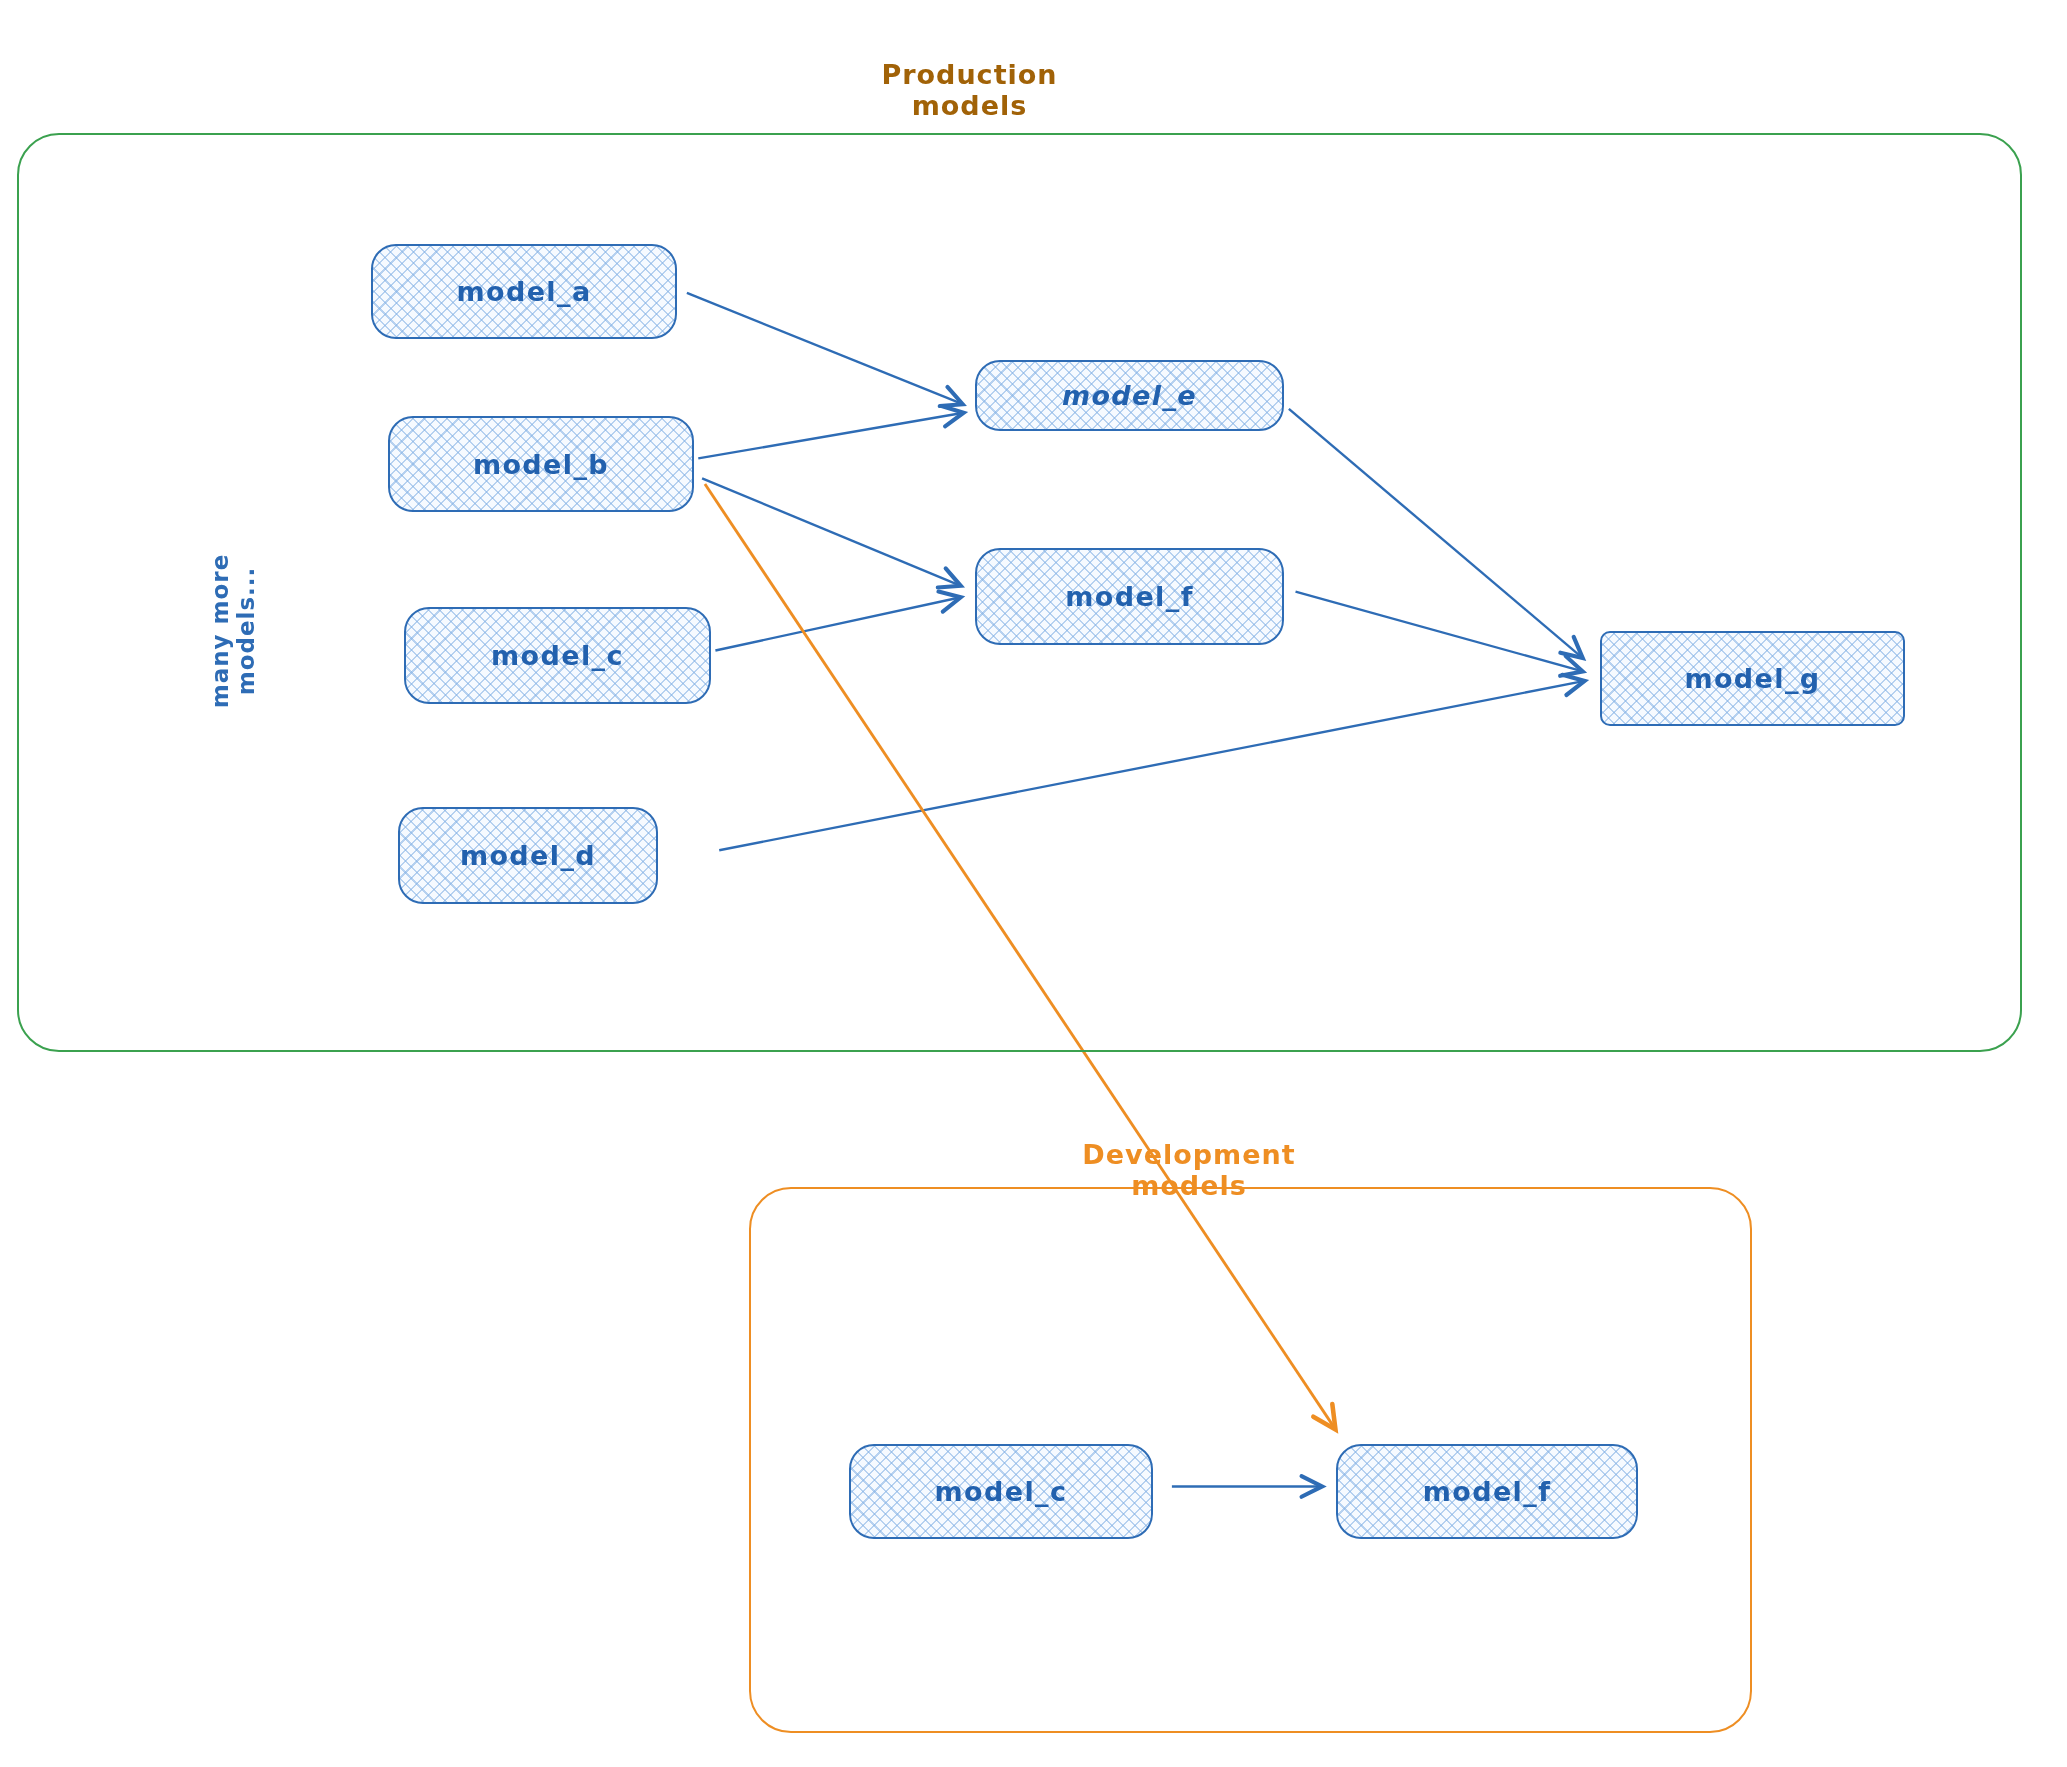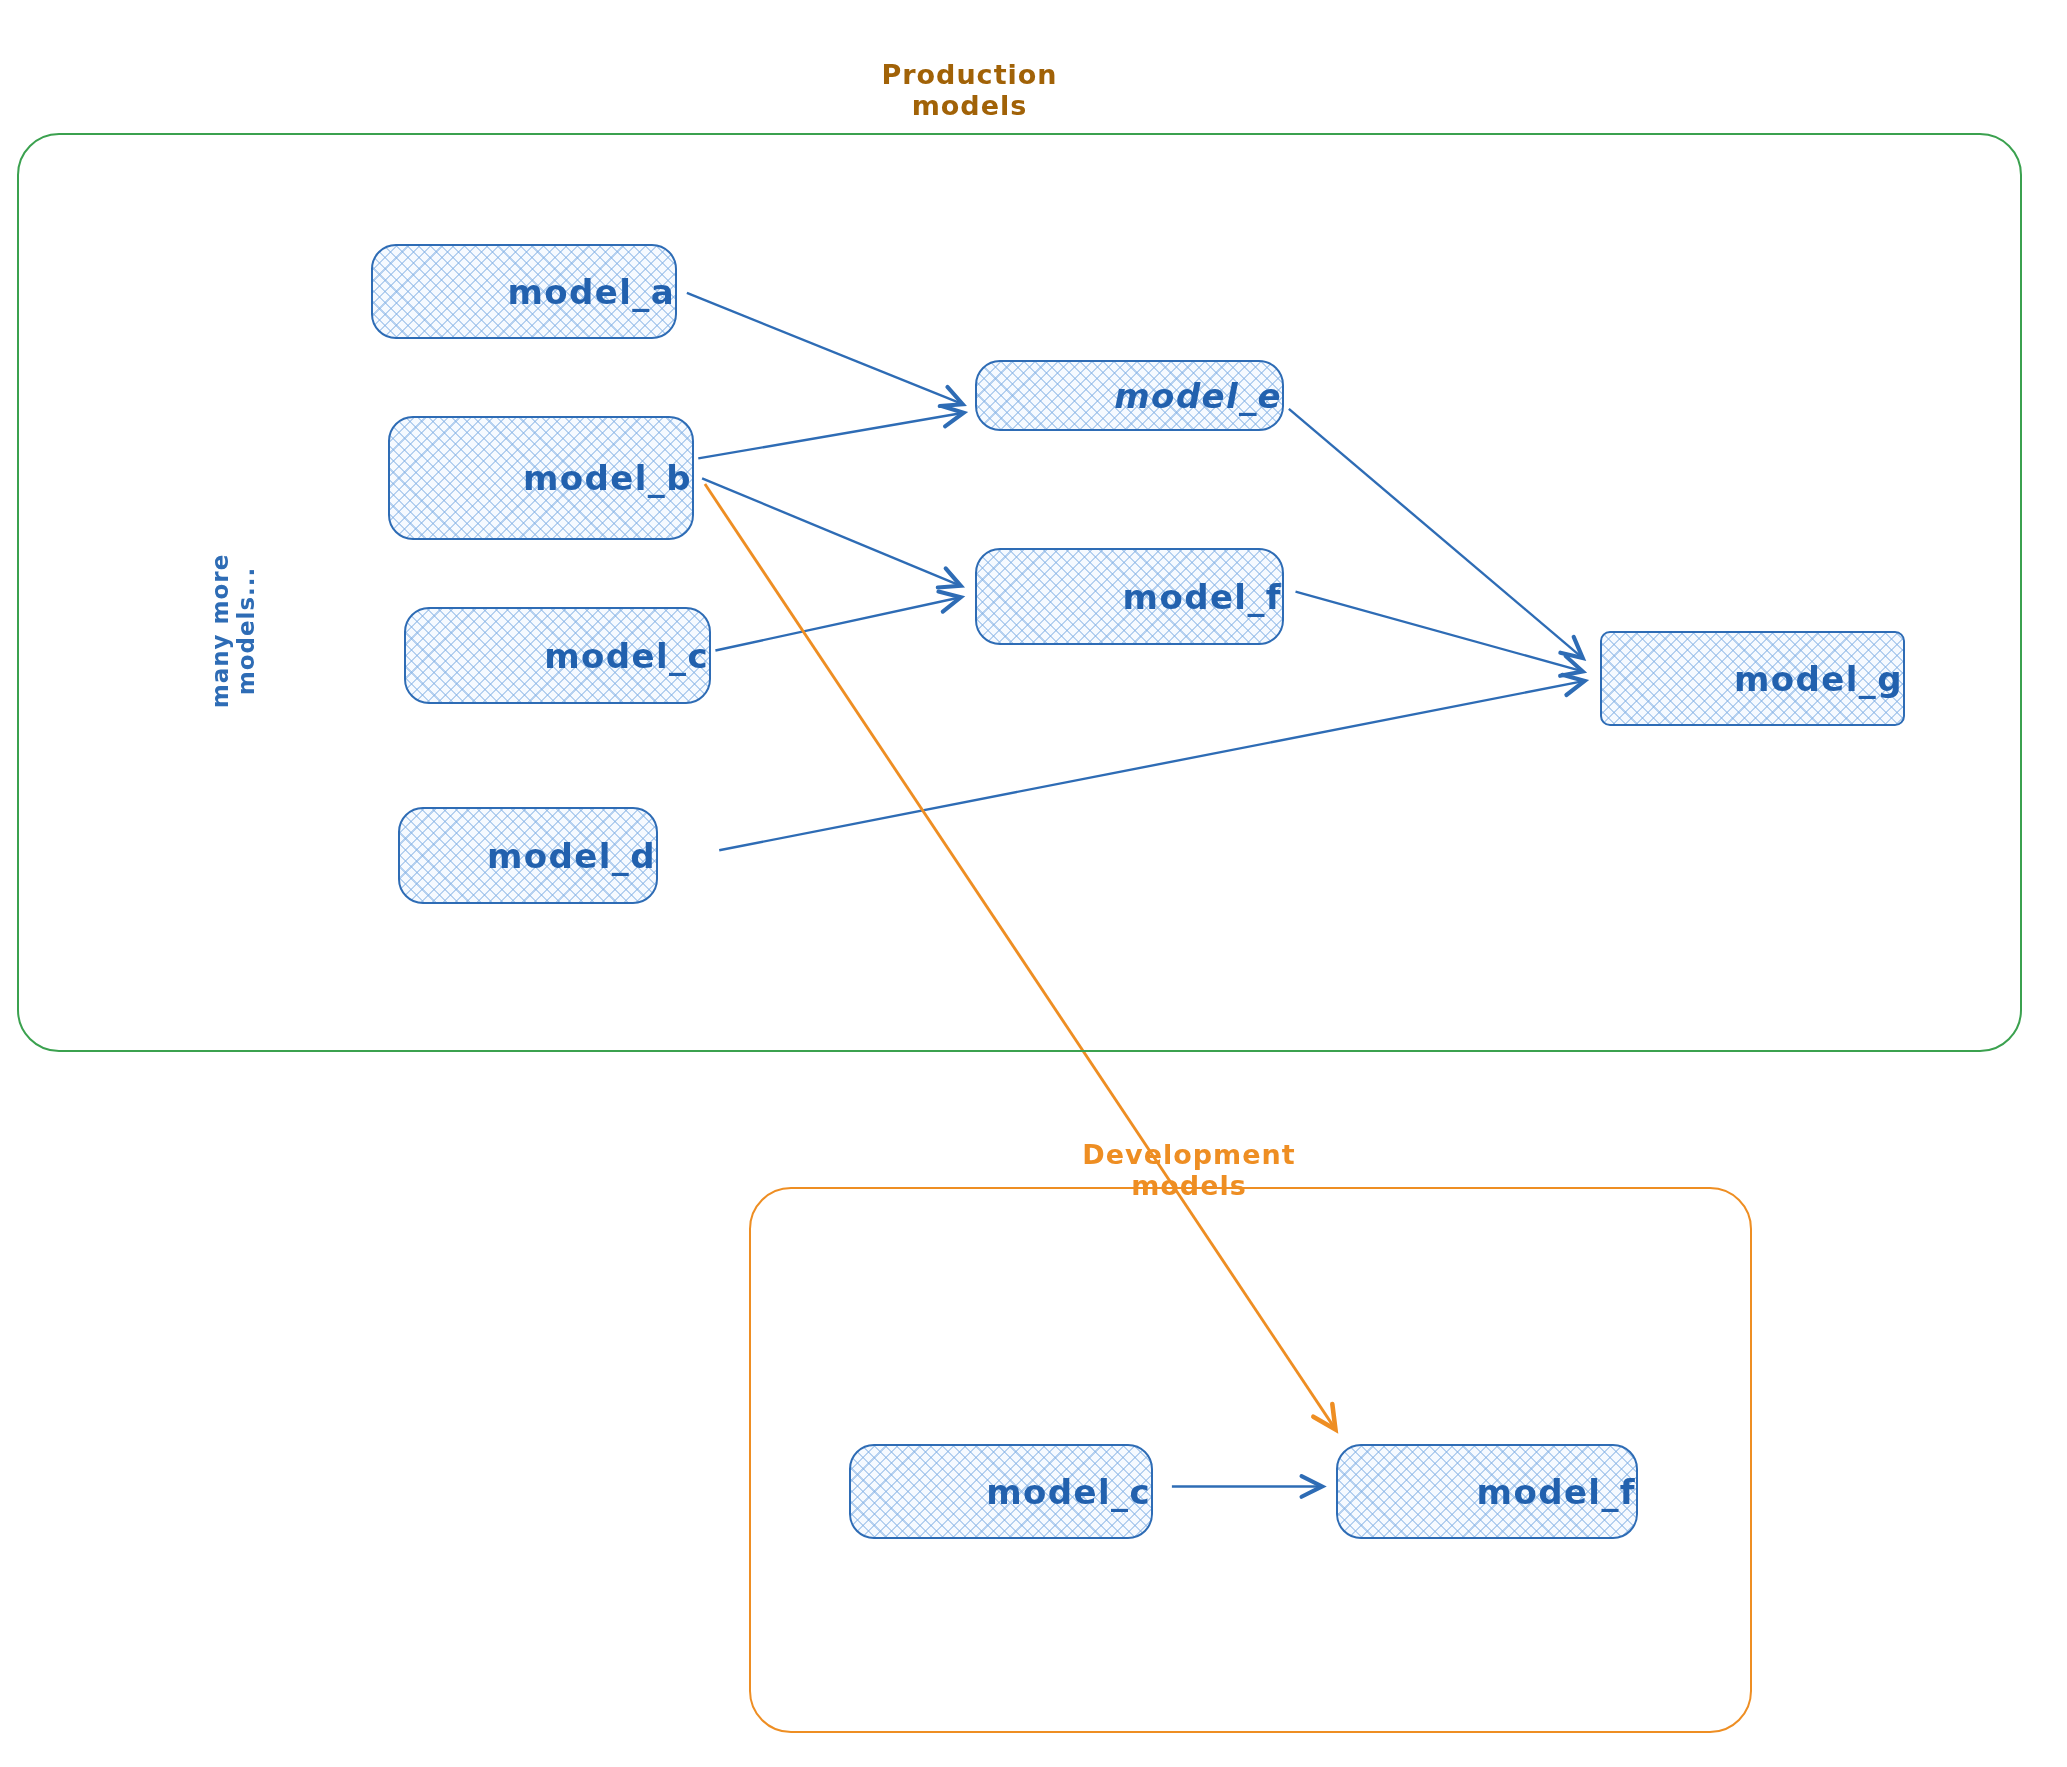--- a/index.html
+++ b/index.html
@@ -49,32 +49,32 @@
     letter-spacing: 1px;
     transform: rotate(-90deg);
   }
   .node {
     position: absolute;
     box-sizing: border-box;
     border: 2.4px solid #2e6cb5;
     border-radius: 25px;
     display: flex;
     align-items: center;
-    justify-content: flex-end;
+    justify-content: center;
     color: #2261ae;
-    font-size: 34px;
+    font-size: 27px;
     font-weight: 600;
     letter-spacing: 1.4px;
     background-color: #f6faff;
     background-image:
       repeating-linear-gradient(45deg, rgba(130,176,228,0.55) 0px, rgba(130,176,228,0.55) 1.5px, transparent 1.5px, transparent 8px),
       repeating-linear-gradient(135deg, rgba(130,176,228,0.55) 0px, rgba(130,176,228,0.55) 1.5px, transparent 1.5px, transparent 8px);
   }
   #n-a  { left: 371px;  top: 244px;  width: 306px; height: 95px; }
-  #n-b  { left: 388px;  top: 416px;  width: 306px; height: 124px; }
+  #n-b  { left: 388px;  top: 416px;  width: 306px; height: 96px; }
   #n-c  { left: 404px;  top: 607px;  width: 307px; height: 97px; }
   #n-d  { left: 398px;  top: 807px;  width: 260px; height: 97px; }
   #n-e  { left: 975px; top: 360px;  width: 309px; height: 71px; font-style: italic; }
   #n-f  { left: 975px; top: 548px;  width: 309px; height: 97px; }
   #n-g  { left: 1600px; top: 631px;  width: 305px; height: 95px; border-radius: 10px; }
   #n-dc { left: 849px;  top: 1444px; width: 304px; height: 95px; }
   #n-df { left: 1336px; top: 1444px; width: 302px; height: 95px; }
 </style>
 </head>
 <body>

